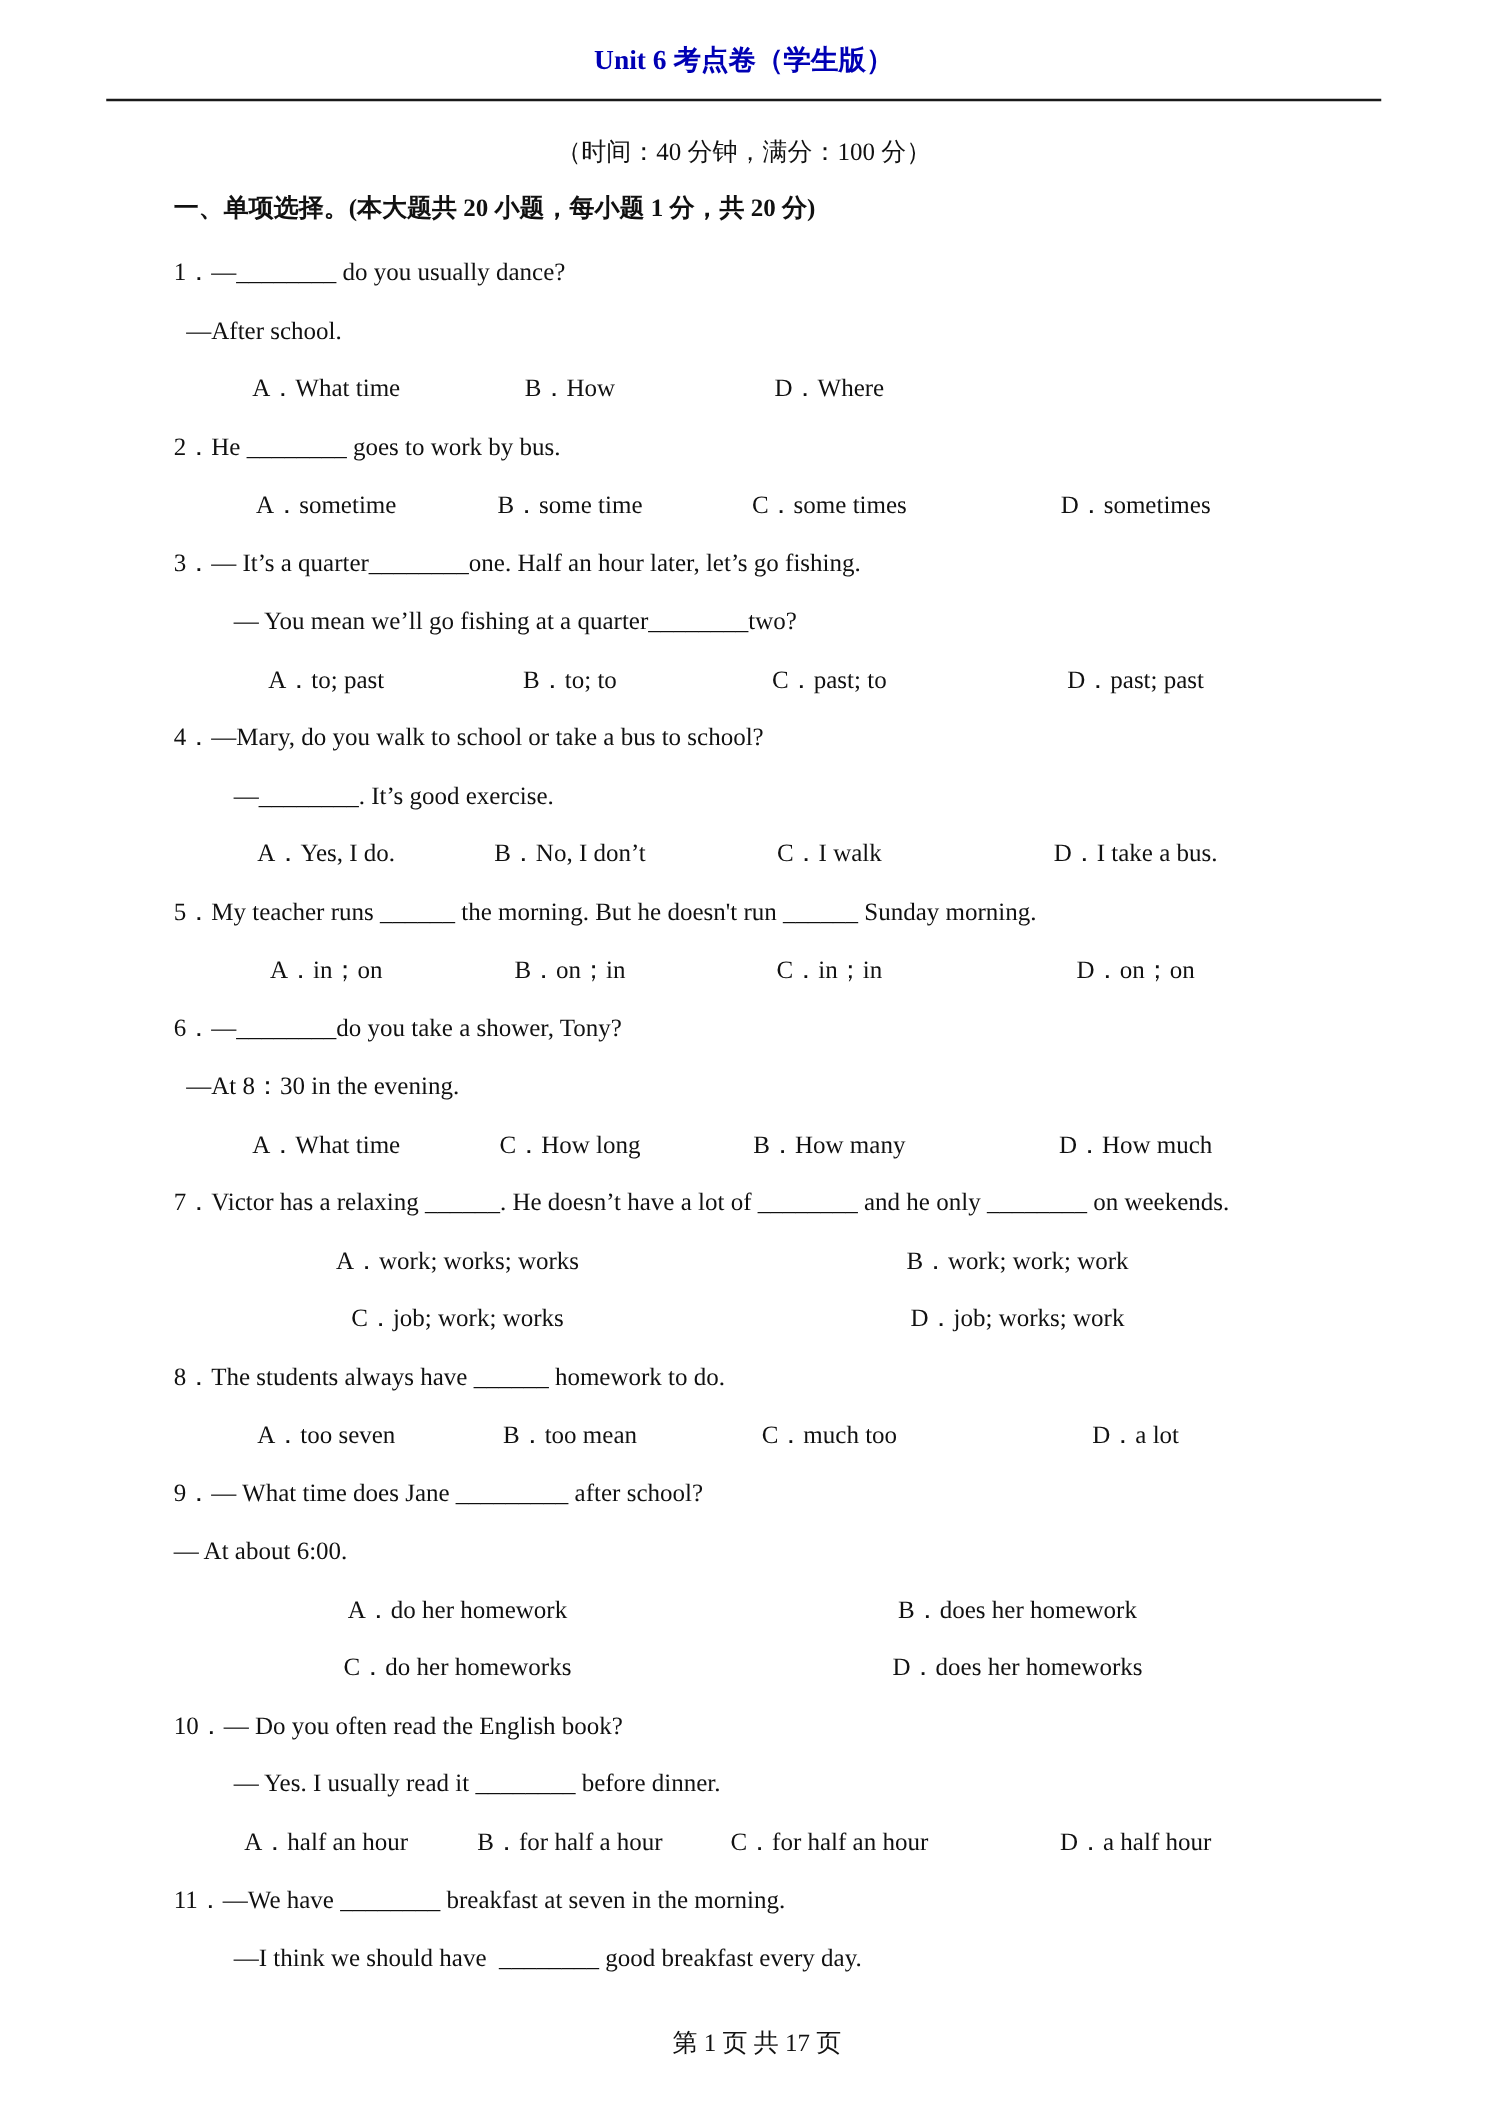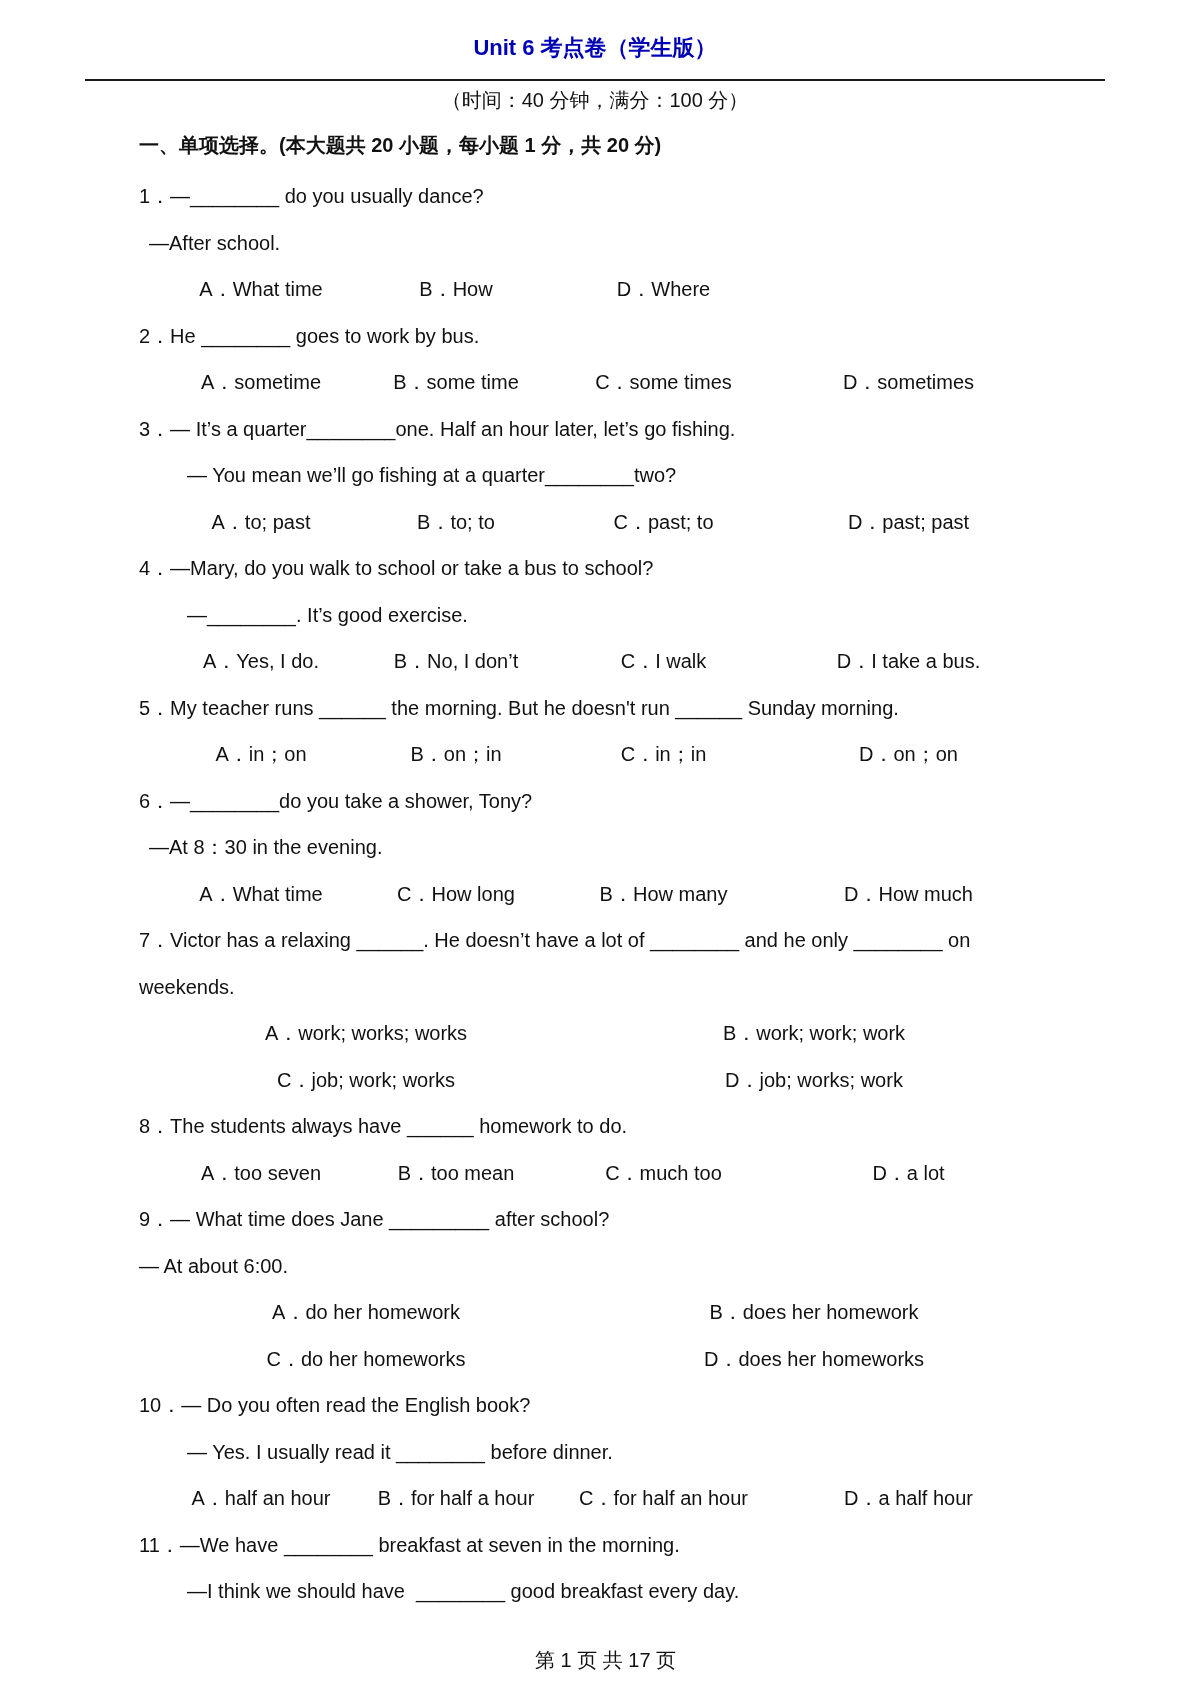--- a/index.html
+++ b/index.html
@@ -7,40 +7,40 @@
     padding: 0;
     background: #ffffff;
   }
   .page {
     position: relative;
     width: 1068px;
     height: 1682px;
     margin: 0 auto;
     background: #ffffff;
     color: #111111;
-    font-family: Liberation Sans, sans-serif;
+    font-family: Liberation Serif, serif;
     font-size: 20px;
     overflow: hidden;
   }
   .title {
     padding-top: 34px;
     text-align: center;
     font-size: 22px;
     font-weight: bold;
     line-height: 28px;
     color: #0000b4;
   }
   .rule {
     width: 1020px;
     margin: 17px auto 0 auto;
     border-top: 2.5px solid #1a1a1a;
     height: 0;
   }
   .subtitle {
-    margin-top: 4px;
+    margin-top: 26px;
     text-align: center;
     font-size: 20px;
     line-height: 30px;
   }
   .section-heading {
     margin-top: 15px;
     padding: 0 78px;
     font-size: 20px;
     font-weight: bold;
     line-height: 30px;

